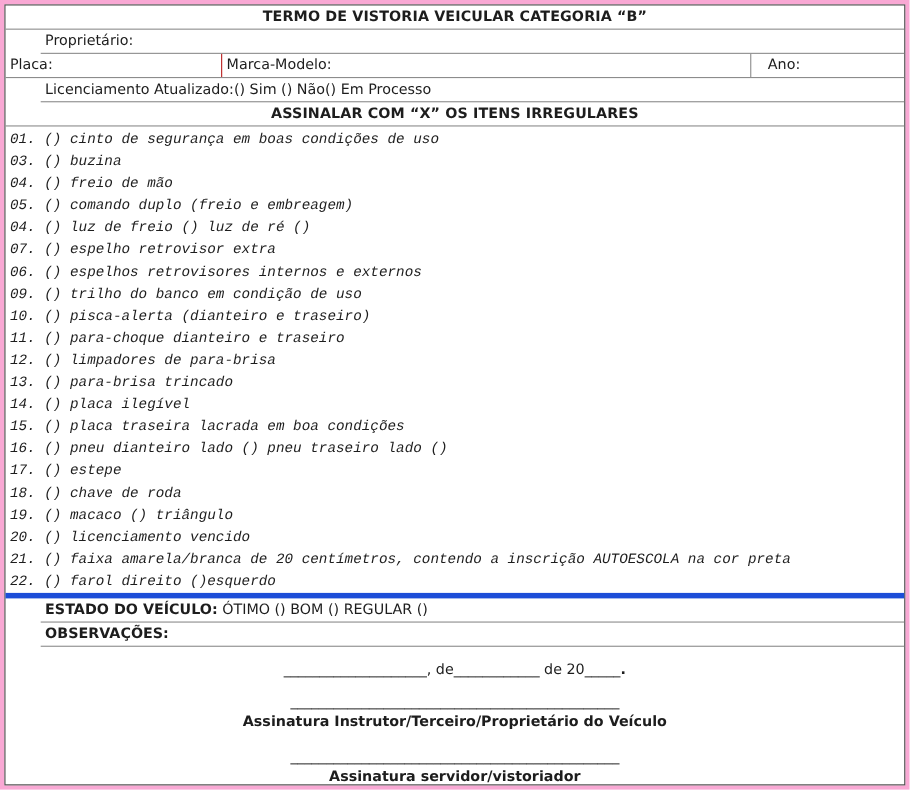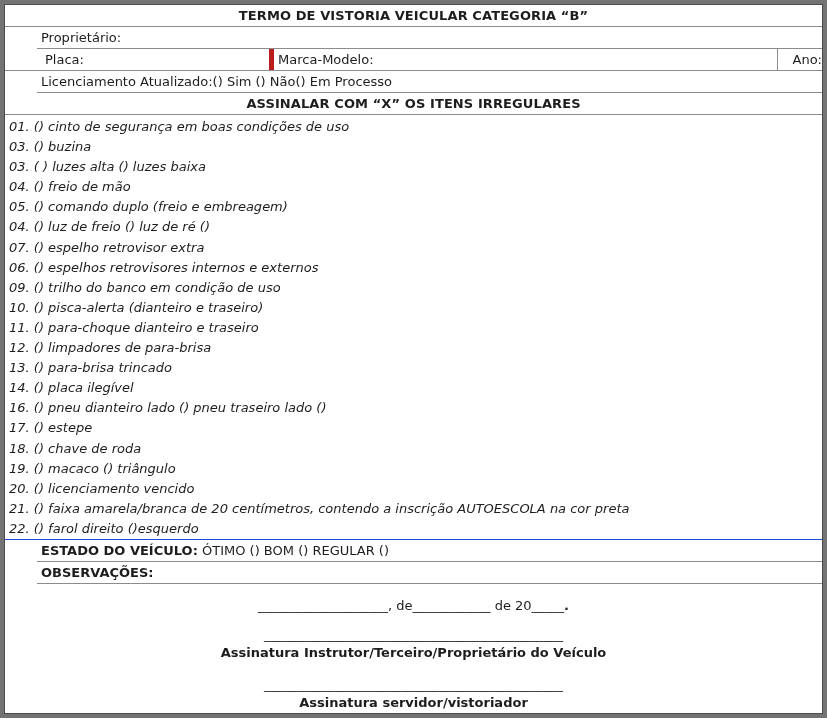--- a/index.html
+++ b/index.html
@@ -1,35 +1,35 @@
 <!DOCTYPE html>
 <html><head>
 <meta charset="utf-8">
 <style>
   html,body{margin:0;padding:0;background:#ffffff;}
   .page{
     width:827px;height:718px;box-sizing:border-box;
-    background:#737373;padding:4px;
+    background:#f9a8d4;padding:4px;
     font-family:"DejaVu Sans","Liberation Sans",sans-serif;
     font-size:13px;color:#1d1d1d;
   }
   .form-table{
     height:100%;box-sizing:border-box;background:#fff;
     border:1.5px solid #4a4a4a;
     display:flex;flex-direction:column;
   }
   .row{border-bottom:1px solid #8c8c8c;flex-shrink:0;box-sizing:border-box;}
   .center-bold{font-weight:bold;text-align:center;height:22px;line-height:21px;letter-spacing:.1px;}
   .field-row{height:22px;line-height:21px;padding-left:4px;margin-left:32px;}
   .cols-row{display:flex;height:22px;line-height:21px;}
-  .cell{box-sizing:border-box;padding-left:4px;margin-left:36px;}
+  .cell{box-sizing:border-box;padding-left:4px;}
   .cell-placa{width:196px;}
-  .cell-marca{width:481px;border-left:5px solid #b91c1c;}
+  .cell-marca{width:481px;border-left:1px solid #b91c1c;}
   .cell-ano{flex:1;border-left:1px solid #8c8c8c;padding-left:15px;}
-  .items{padding:2px 0 0 4px;border-bottom:1px solid #1d4ed8;flex-shrink:0;}
+  .items{padding:2px 0 0 4px;border-bottom:5px solid #1d4ed8;flex-shrink:0;font-family:Liberation Mono, monospace;}
   .item{height:20.1px;line-height:20.1px;font-style:italic;white-space:pre;}
   .estado-row span{white-space:pre;}
   .b{font-weight:bold;}
   .footer{flex:1;text-align:center;padding-top:13px;box-sizing:border-box;}
   .date-line{line-height:18px;}
   .date-line span{white-space:pre;}
   .date-dot{font-weight:bold;}
   .sig-line{margin-top:12px;line-height:16px;}
   .sig-line2{margin-top:14px;}
   .sig-label{font-weight:bold;line-height:20px;}
@@ -52,32 +52,32 @@
       <div class="cell cell-ano">Ano:</div>
     </div>
 
     <div class="row field-row">Licenciamento Atualizado:() Sim () Não() Em Processo</div>
 
     <div class="row center-bold">ASSINALAR COM “X” OS ITENS IRREGULARES</div>
 
     <div class="items">
         <div class="item">01. () cinto de segurança em boas condições de uso</div>
         <div class="item">03. () buzina</div>
-        <div class="item">03. ( ) luzes alta () luzes baixa</div>
         <div class="item">04. () freio de mão</div>
         <div class="item">05. () comando duplo (freio e embreagem)</div>
         <div class="item">04. () luz de freio () luz de ré ()</div>
         <div class="item">07. () espelho retrovisor extra</div>
         <div class="item">06. () espelhos retrovisores internos e externos</div>
         <div class="item">09. () trilho do banco em condição de uso</div>
         <div class="item">10. () pisca-alerta (dianteiro e traseiro)</div>
         <div class="item">11. () para-choque dianteiro e traseiro</div>
         <div class="item">12. () limpadores de para-brisa</div>
         <div class="item">13. () para-brisa trincado</div>
         <div class="item">14. () placa ilegível</div>
+        <div class="item">15. () placa traseira lacrada em boa condições</div>
         <div class="item">16. () pneu dianteiro lado () pneu traseiro lado ()</div>
         <div class="item">17. () estepe</div>
         <div class="item">18. () chave de roda</div>
         <div class="item">19. () macaco () triângulo</div>
         <div class="item">20. () licenciamento vencido</div>
         <div class="item">21. () faixa amarela/branca de 20 centímetros, contendo a inscrição AUTOESCOLA na cor preta</div>
         <div class="item">22. () farol direito ()esquerdo</div>
       </div>
 
     <div class="row field-row estado-row">

